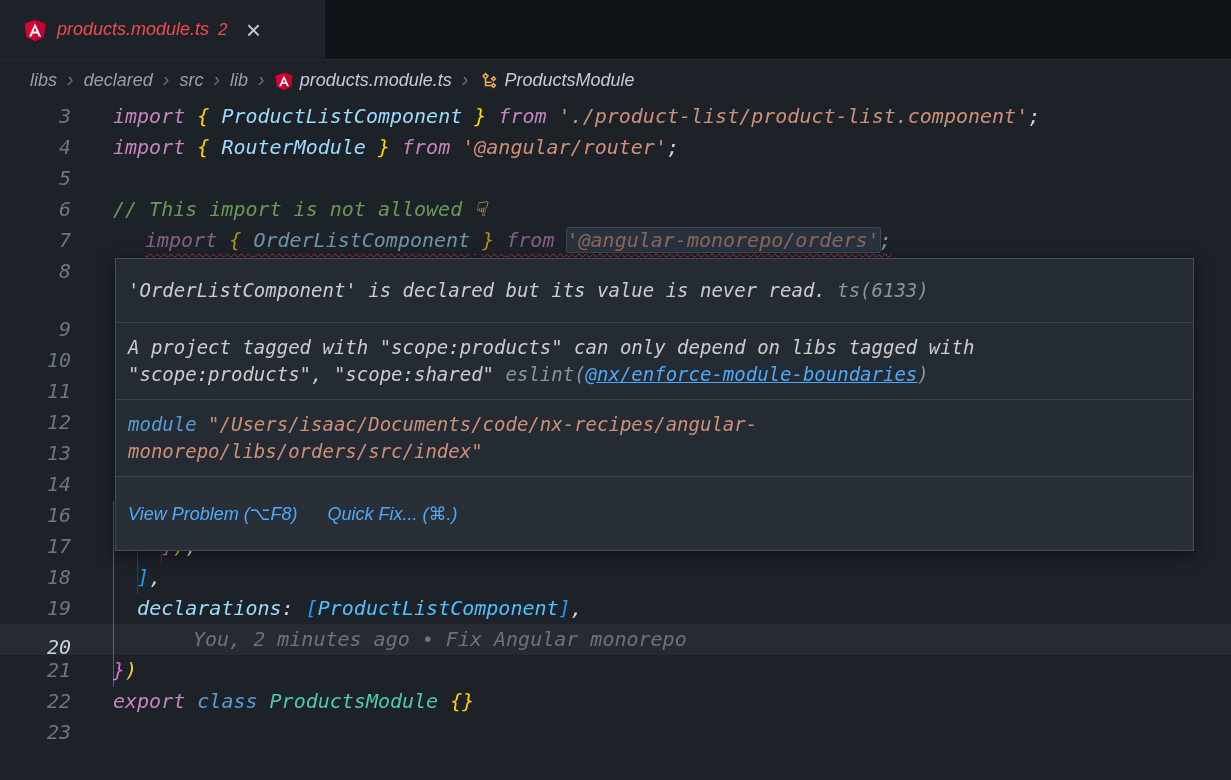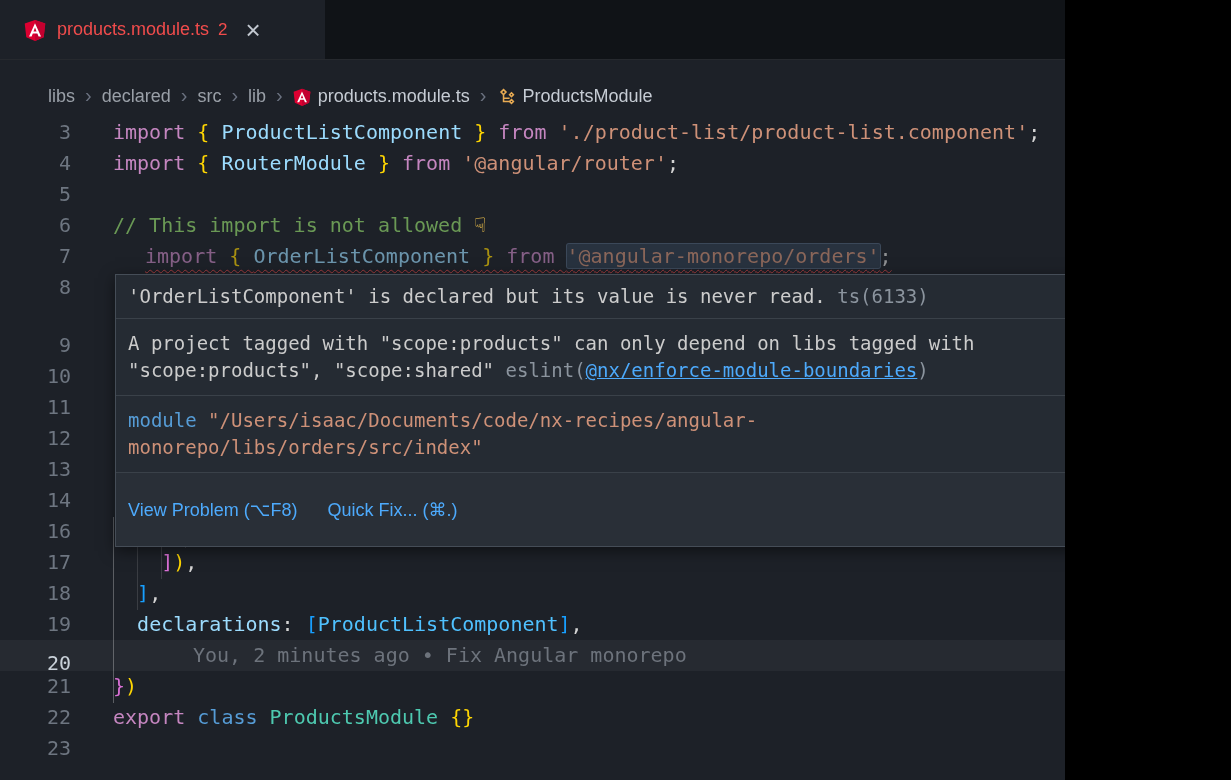--- a/index.html
+++ b/index.html
@@ -1,27 +1,27 @@
 <!DOCTYPE html>
 <html style="--c-editorBg: #1d2128; --c-tabbarBg: #101317; --c-breadcrumbText: #9aa0a8; --c-hoverBg: #252b33; --c-hoverBorder: #454d57; --c-divider: #3a4149; --c-text: #cccccc; --c-muted: #8b949e; --c-link: #4daafc; --c-err: #f14c4c; --c-tabLabel: #f14c4c; --c-lnum: #6e7681; --c-lnumActive: #c9d1d9; --c-blame: #6d737c; --c-kw: #c586c0; --c-kw2: #569cd6; --c-imp: #9cdcfe; --c-prop: #9cdcfe; --c-use: #4fc1ff; --c-cls: #4ec9b0; --c-str: #ce9178; --c-cm: #6a9955; --c-p: #d4d4d4; --c-b1: #ffd602; --c-b2: #da70d6; --c-b3: #179fff; --c-emoji: #ffcc4d; --c-angularRed: #dd0031; --c-classIconOrange: #e8ab53;"><head>
 <meta charset="utf-8">
 <style>
   html,body{margin:0;padding:0;background:#000;}
-  .screen{position:relative;width:1065px;height:780px;overflow:hidden;background:var(--c-editorBg);font-family:"Liberation Sans",sans-serif;}
+  .screen{position:relative;width:1231px;height:780px;overflow:hidden;background:var(--c-editorBg);font-family:"Liberation Sans",sans-serif;font-style:italic;}
 
   
   .tabbar{height:60px;background:var(--c-tabbarBg);display:flex;align-items:stretch;border-bottom:1px solid #26292e;box-sizing:border-box;}
   .tab{display:flex;align-items:center;background:var(--c-editorBg);padding:0 18px 0 24px;min-width:325px;box-sizing:border-box;cursor:pointer;}
   .tab-icon{display:flex;margin-right:11px;}
   .tab-label{font-size:18px;color:var(--c-tabLabel);}
   .tab-badge{font-size:17px;color:var(--c-tabLabel);margin-left:9px;}
   .tab-close{font-size:26px;color:#c2c8d0;margin-left:18px;line-height:1;cursor:pointer;}
 
   
-  .breadcrumbs{height:41px;display:flex;align-items:center;padding-left:48px;font-size:18px;color:var(--c-breadcrumbText);margin-top:16px;}
+  .breadcrumbs{height:41px;display:flex;align-items:center;padding-left:30px;font-size:18px;color:var(--c-breadcrumbText);}
   .crumb{cursor:pointer;}
   .crumb-sep{color:#6b7280;font-size:20px;margin:0 10px;transform:translateY(-1px);}
   .crumb-icon{display:flex;margin-right:7px;}
   .crumb.file,.crumb.symbol{color:#c6ccd4;}
 
   
   .editor{position:relative;height:679px;font-family:"DejaVu Sans Mono","Liberation Mono",monospace;font-size:20px;}
   .code-line{display:flex;height:31px;line-height:31px;white-space:pre;}
   .ln{flex:0 0 113px;box-sizing:border-box;text-align:right;padding-right:42px;color:var(--c-lnum);user-select:none;}
   .line-content{white-space:pre;}
@@ -41,21 +41,21 @@
 
   
   .tk-kw{color:var(--c-kw);} .tk-kw2{color:var(--c-kw2);} .tk-imp{color:var(--c-imp);}
   .tk-prop{color:var(--c-prop);} .tk-use{color:var(--c-use);} .tk-cls{color:var(--c-cls);}
   .tk-str{color:var(--c-str);} .tk-cm{color:var(--c-cm);} .tk-p{color:var(--c-p);}
   .tk-b1{color:var(--c-b1);} .tk-b2{color:var(--c-b2);} .tk-b3{color:var(--c-b3);}
   .tk-emoji{color:var(--c-emoji);}
 
   
   .hover{position:absolute;left:115px;top:157px;width:1079px;box-sizing:border-box;background:var(--c-hoverBg);border:1px solid var(--c-hoverBorder);box-shadow:0 4px 14px rgba(0,0,0,.5);z-index:5;font-size:19px;}
-  .h-row{padding:8px 12px;color:var(--c-text);line-height:27px;}
+  .h-row{padding:18px 12px;color:var(--c-text);line-height:27px;}
   .h2,.h3{border-top:1px solid var(--c-divider);padding:11px 12px;}
   .src{color:var(--c-muted);}
   .link{color:var(--c-link);text-decoration:underline;cursor:pointer;}
   .h3 .hl{white-space:pre;}
   .h-actions{border-top:1px solid var(--c-divider);height:41px;display:flex;align-items:center;gap:30px;padding:16px 12px;font-family:"Liberation Sans","DejaVu Sans",sans-serif;font-size:18px;background:rgba(255,255,255,.02);}
   .action{color:var(--c-link);cursor:pointer;text-decoration:none;}
 </style>
 </head>
 <body>
 

